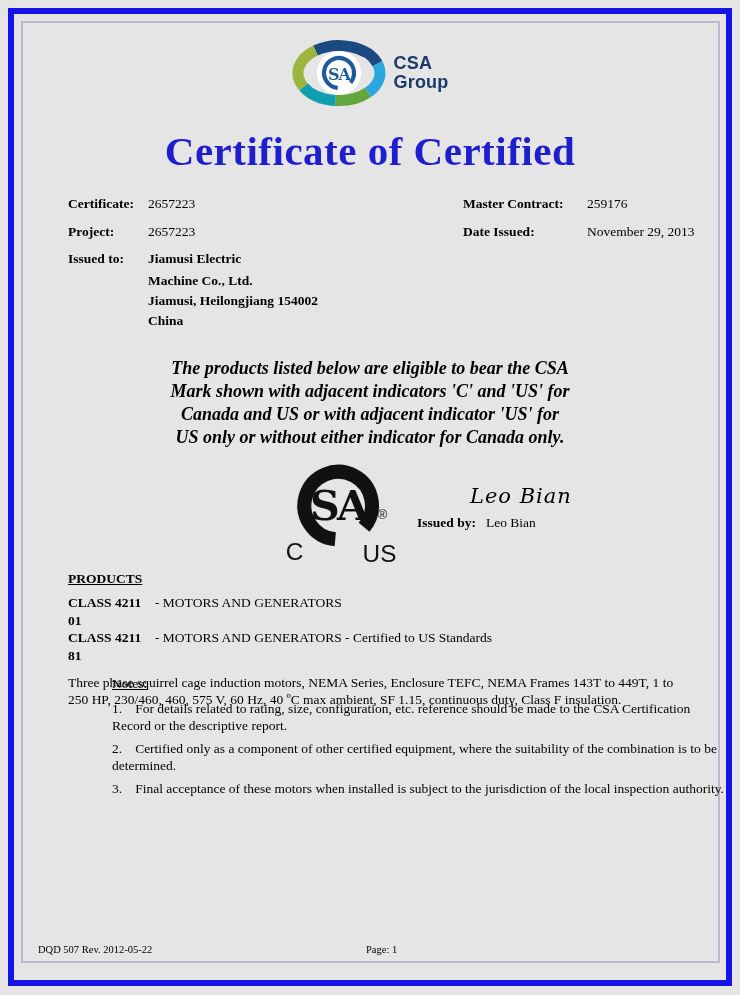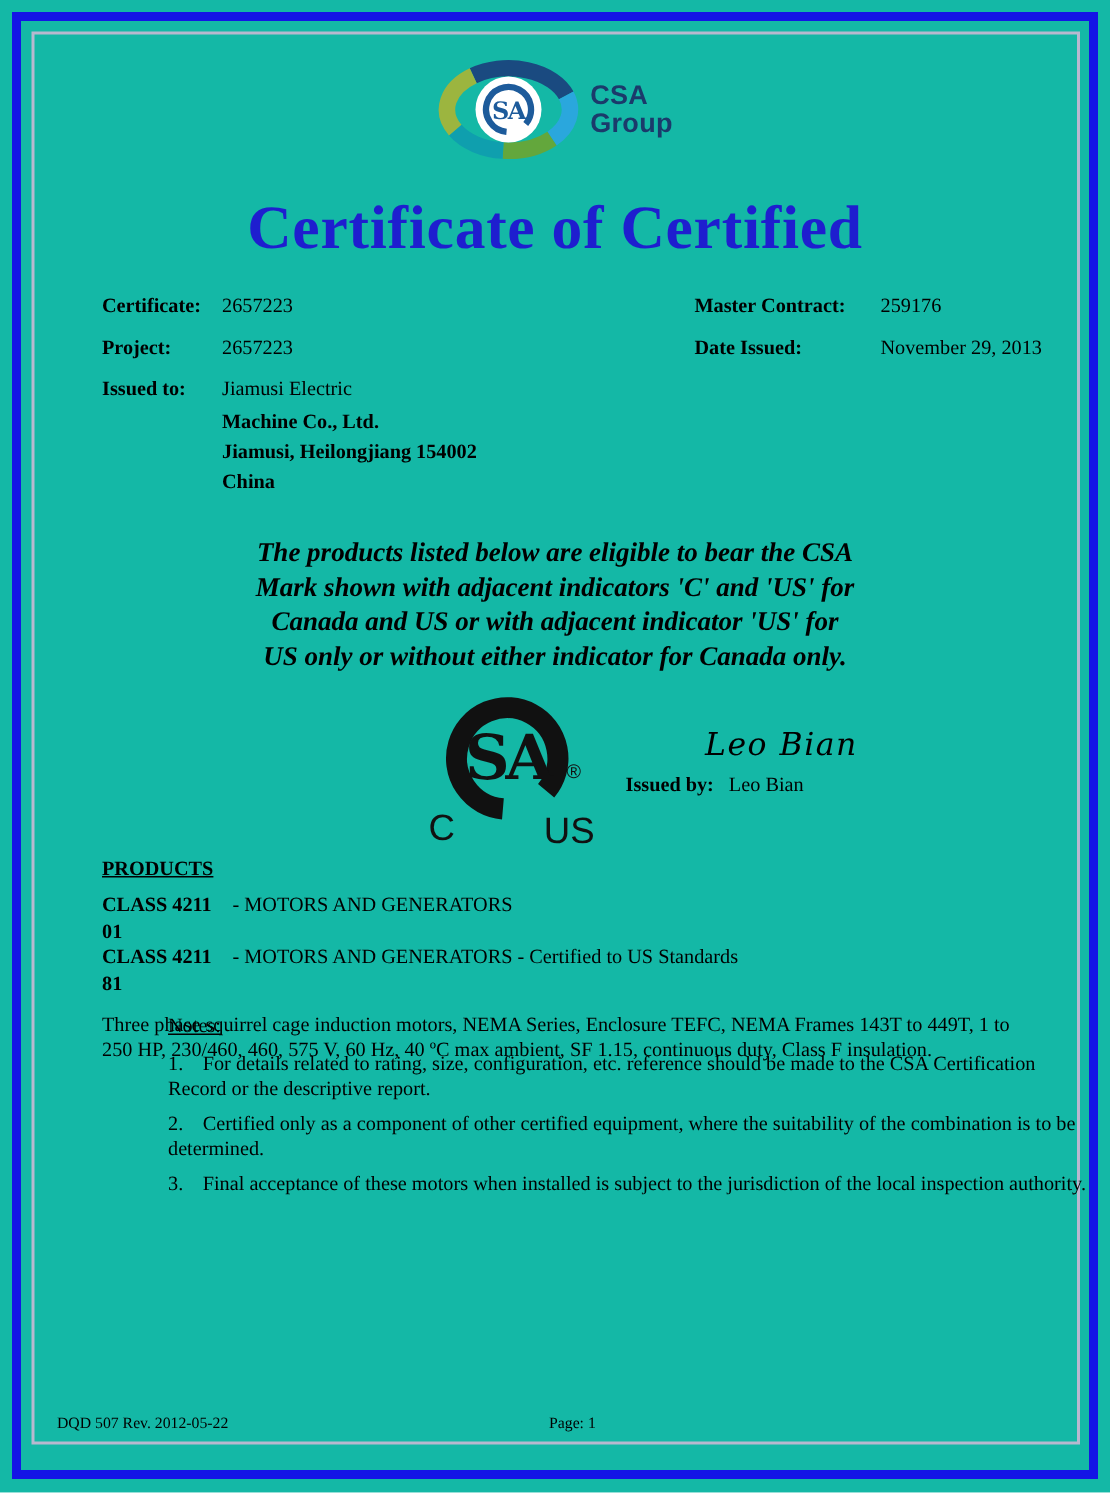--- a/index.html
+++ b/index.html
@@ -1,21 +1,21 @@
 <!DOCTYPE html>
 <html><head>
 <meta charset="utf-8">
 <style>
   * { box-sizing: border-box; }
   html, body { margin: 0; padding: 0; background: #ffffff; }
   .page {
     position: relative;
     width: 740px;
     height: 995px;
-    background: #14b8a6;
+    background: #e5e5e5;
     font-family: "Liberation Serif", serif;
     color: #000;
     overflow: hidden;
   }
   .border-blue {
     position: absolute;
     top: 8px; left: 8px; right: 8px; bottom: 9px;
     border: 6px solid #1414e6;
   }
   .border-inner {
@@ -60,21 +60,21 @@
   .lbl { font-weight: bold; }
   .pos-cert-l { left: 68px;  top: 196px; }
   .pos-cert-v { left: 148px; top: 196px; }
   .pos-mc-l   { left: 463px; top: 196px; }
   .pos-mc-v   { left: 587px; top: 196px; }
   .pos-proj-l { left: 68px;  top: 224px; }
   .pos-proj-v { left: 148px; top: 224px; }
   .pos-di-l   { left: 463px; top: 224px; }
   .pos-di-v   { left: 587px; top: 224px; }
   .pos-it-l   { left: 68px;  top: 251px; }
-  .pos-it-v   { left: 148px; top: 251px; font-weight: normal; }
+  .pos-it-v   { left: 148px; top: 251px; font-weight: bold; }
   .addr-block {
     position: absolute;
     left: 148px; top: 271px;
     font-size: 13.5px;
     font-weight: bold;
     line-height: 20px;
   }
 
   
   .statement {

